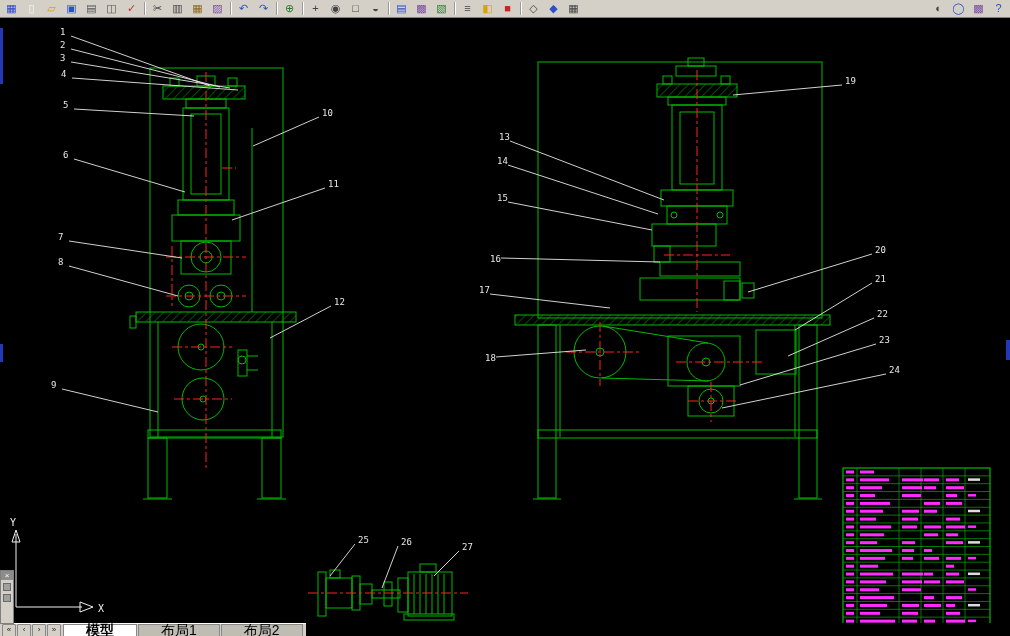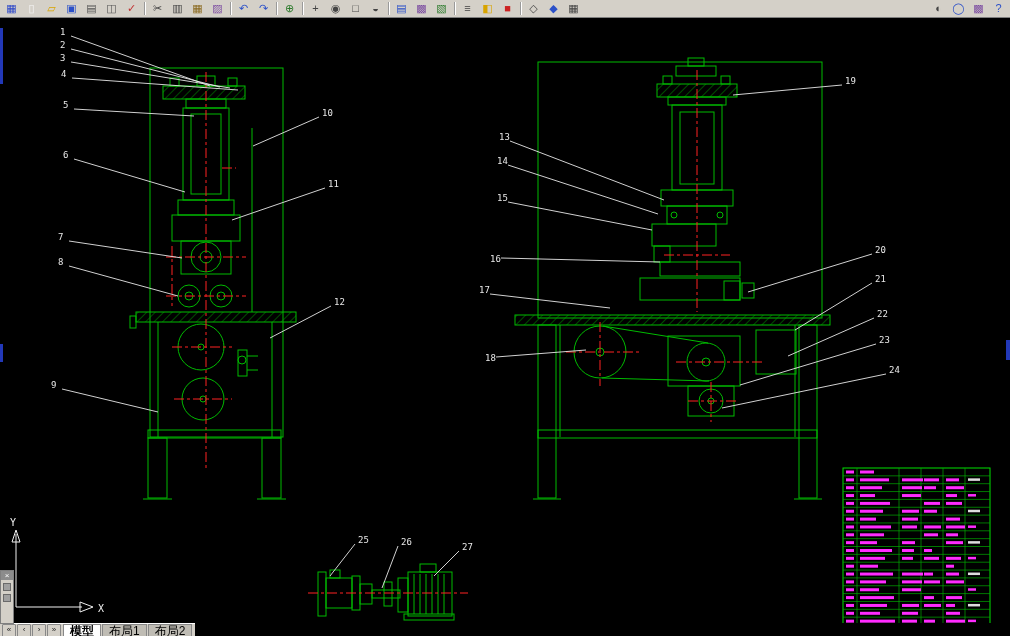--- a/index.html
+++ b/index.html
@@ -21,21 +21,21 @@
   .tb-sep{width:1px;height:13px;background:#9a9a9a;margin:0 2px;box-shadow:1px 0 0 #ffffff;flex:0 0 auto;}
   .tb-space{flex:1 1 auto;}
   
   .canvas{position:absolute;top:18px;left:0;width:1010px;height:605px;background:#000;z-index:1;}
   svg#cad{position:absolute;top:0;left:0;z-index:5;pointer-events:none;}
   
   .tabbar{position:absolute;left:0;bottom:0;width:1010px;height:13px;background:#000;z-index:10;display:flex;align-items:stretch;}
   .tabbar-strip{background:#d4d0c8;display:flex;align-items:center;height:13px;padding:0 3px 0 2px;border-top:1px solid #fff;}
   .tab-nav{width:12px;height:11px;font-size:8px;line-height:10px;text-align:center;color:#222;
     background:#d4d0c8;border:1px solid #888;border-radius:1px;margin-right:1px;cursor:default;}
-  .tab{padding:0 6px;font-size:12px;height:12px;display:flex;align-items:center;
+  .tab{padding:0 22px;font-size:14px;height:12px;display:flex;align-items:center;
     border:1px solid #888;border-bottom:none;background:#bfbcb4;color:#000;margin-left:1px;cursor:default;white-space:nowrap;}
   .tab.active{background:#ffffff;font-weight:bold;}
   .tabbar-rest{flex:1 1 auto;background:#000;}
   
   .mini-palette{
     position:absolute;left:0;top:570px;width:14px;height:54px;z-index:12;
     background:#d4d0c8;border:1px solid #7f7f7f;box-sizing:border-box;font-size:8px;
   }
   .mini-palette .mp-head{height:9px;background:#8c8c8c;color:#fff;display:flex;align-items:center;justify-content:center;line-height:1;cursor:default;}
   .mini-palette .mp-dot{width:6px;height:6px;margin:3px auto 0;background:#a0a0a0;border:1px solid #6a6a6a;}

